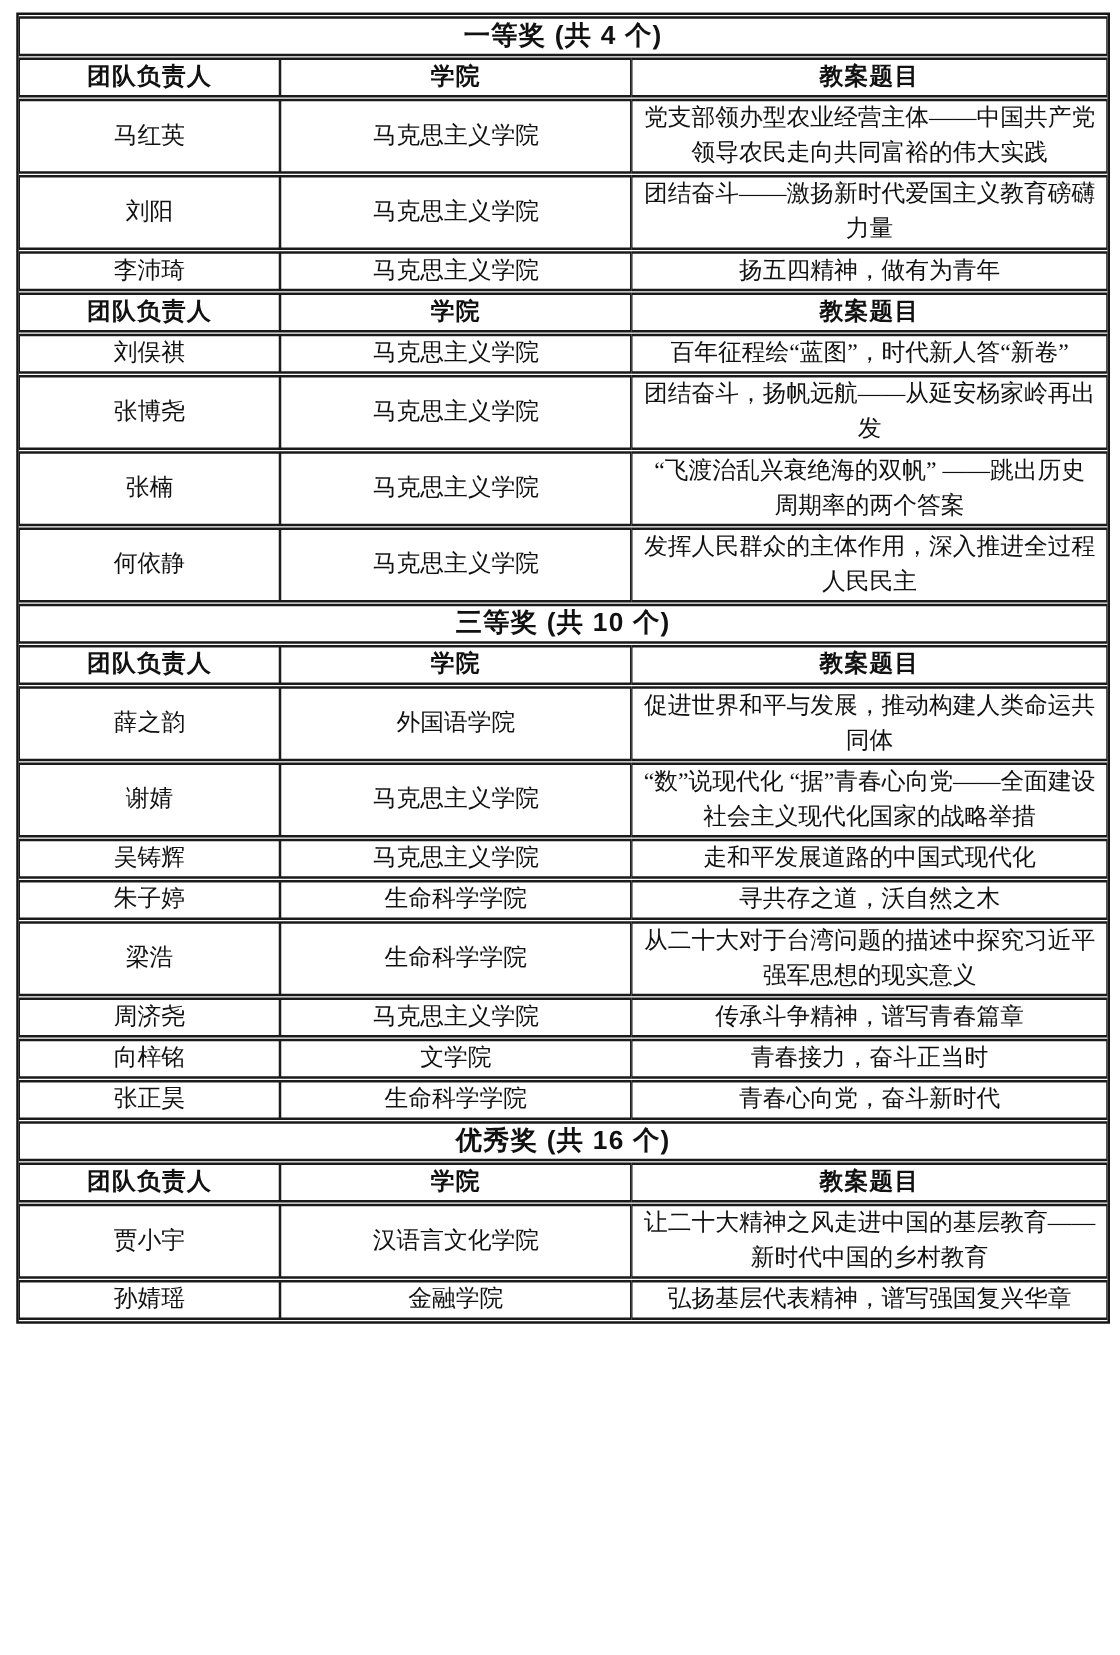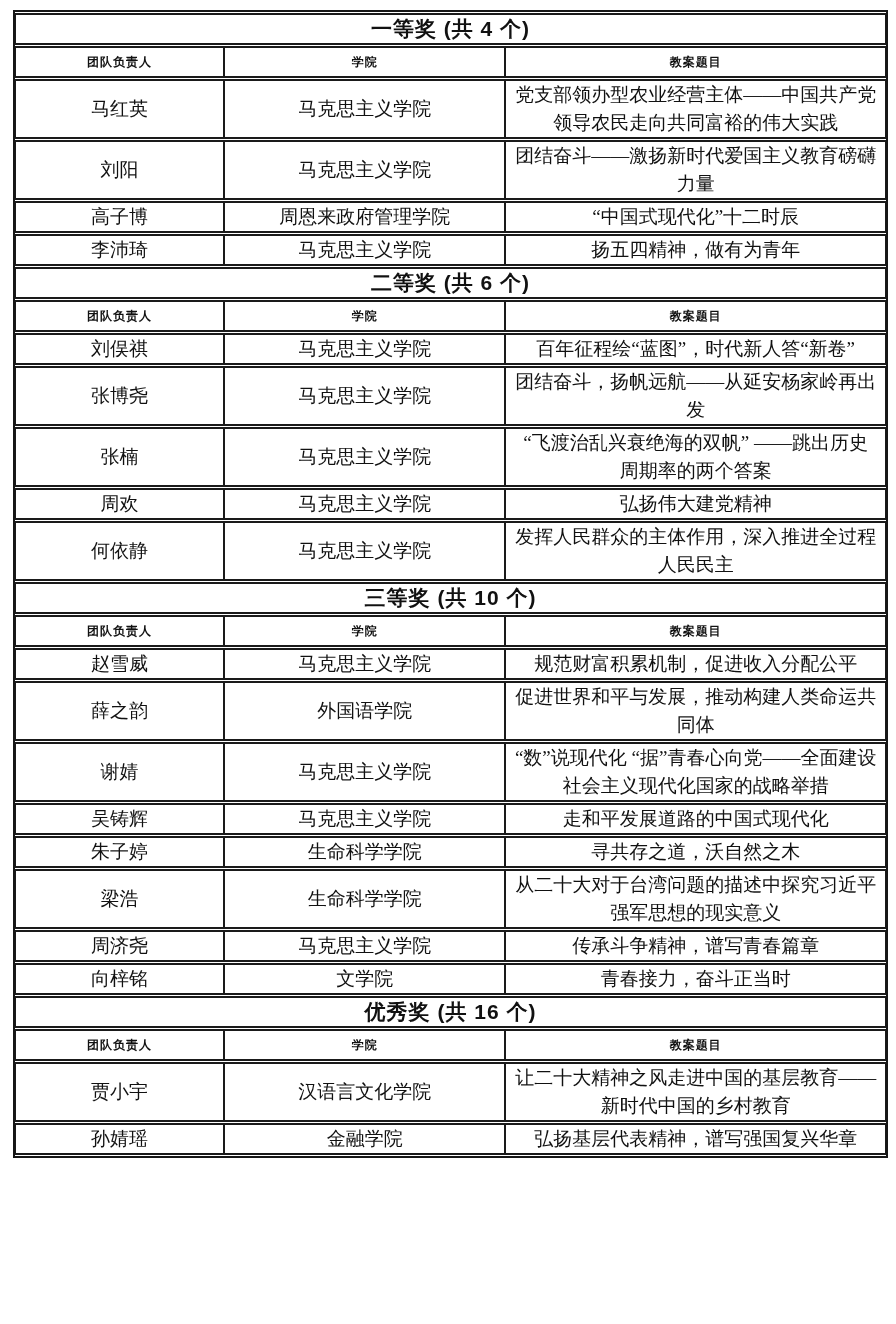--- a/index.html
+++ b/index.html
@@ -38,21 +38,21 @@
   }
   td.c-section {
     font-family: "Liberation Sans", "DejaVu Sans", sans-serif;
     font-weight: 700;
     font-size: 21px;
     letter-spacing: 1px;
   }
   td.c-head {
     font-family: "Liberation Sans", "DejaVu Sans", sans-serif;
     font-weight: 700;
-    font-size: 12px;
+    font-size: 19px;
     letter-spacing: 1px;
   }
   td.c-title { padding: 0 8px; }
 </style>
 </head>
 <body>
 
 <div class="page">
   <div class="tbl-wrap">
     <table class="awards">
@@ -77,35 +77,27 @@
     <td>马克思主义学院</td>
     <td class="c-title">党支部领办型农业经营主体——中国共产党领导农民走向共同富裕的伟大实践</td>
   </tr>
 
   <tr>
     <td>刘阳</td>
     <td>马克思主义学院</td>
     <td class="c-title">团结奋斗——激扬新时代爱国主义教育磅礴力量</td>
   </tr>
 
-  <tr>
-    <td>高子博</td>
-    <td>周恩来政府管理学院</td>
-    <td class="c-title">“中国式现代化”十二时辰</td>
-  </tr>
 
   <tr>
     <td>李沛琦</td>
     <td>马克思主义学院</td>
     <td class="c-title">扬五四精神，做有为青年</td>
   </tr>
 
-  <tr>
-    <td colspan="3" class="c-section">二等奖 (共 6 个)</td>
-  </tr>
 
   <tr>
     <td class="c-head">团队负责人</td>
     <td class="c-head">学院</td>
     <td class="c-head">教案题目</td>
   </tr>
 
   <tr>
     <td>刘俣祺</td>
     <td>马克思主义学院</td>
@@ -117,48 +109,38 @@
     <td>马克思主义学院</td>
     <td class="c-title">团结奋斗，扬帆远航——从延安杨家岭再出发</td>
   </tr>
 
   <tr>
     <td>张楠</td>
     <td>马克思主义学院</td>
     <td class="c-title">“飞渡治乱兴衰绝海的双帆” ——跳出历史周期率的两个答案</td>
   </tr>
 
-  <tr>
-    <td>周欢</td>
-    <td>马克思主义学院</td>
-    <td class="c-title">弘扬伟大建党精神</td>
-  </tr>
 
 
   <tr>
     <td>何依静</td>
     <td>马克思主义学院</td>
     <td class="c-title">发挥人民群众的主体作用，深入推进全过程人民民主</td>
   </tr>
 
   <tr>
     <td colspan="3" class="c-section">三等奖 (共 10 个)</td>
   </tr>
 
   <tr>
     <td class="c-head">团队负责人</td>
     <td class="c-head">学院</td>
     <td class="c-head">教案题目</td>
   </tr>
 
-  <tr>
-    <td>赵雪威</td>
-    <td>马克思主义学院</td>
-    <td class="c-title">规范财富积累机制，促进收入分配公平</td>
-  </tr>
 
   <tr>
     <td>薛之韵</td>
     <td>外国语学院</td>
     <td class="c-title">促进世界和平与发展，推动构建人类命运共同体</td>
   </tr>
 
   <tr>
     <td>谢婧</td>
     <td>马克思主义学院</td>
@@ -189,20 +171,25 @@
     <td>马克思主义学院</td>
     <td class="c-title">传承斗争精神，谱写青春篇章</td>
   </tr>
 
   <tr>
     <td>向梓铭</td>
     <td>文学院</td>
     <td class="c-title">青春接力，奋斗正当时</td>
   </tr>
 
+  <tr>
+    <td>张正昊</td>
+    <td>生命科学学院</td>
+    <td class="c-title">青春心向党，奋斗新时代</td>
+  </tr>
 
   <tr>
     <td colspan="3" class="c-section">优秀奖 (共 16 个)</td>
   </tr>
 
   <tr>
     <td class="c-head">团队负责人</td>
     <td class="c-head">学院</td>
     <td class="c-head">教案题目</td>
   </tr>

